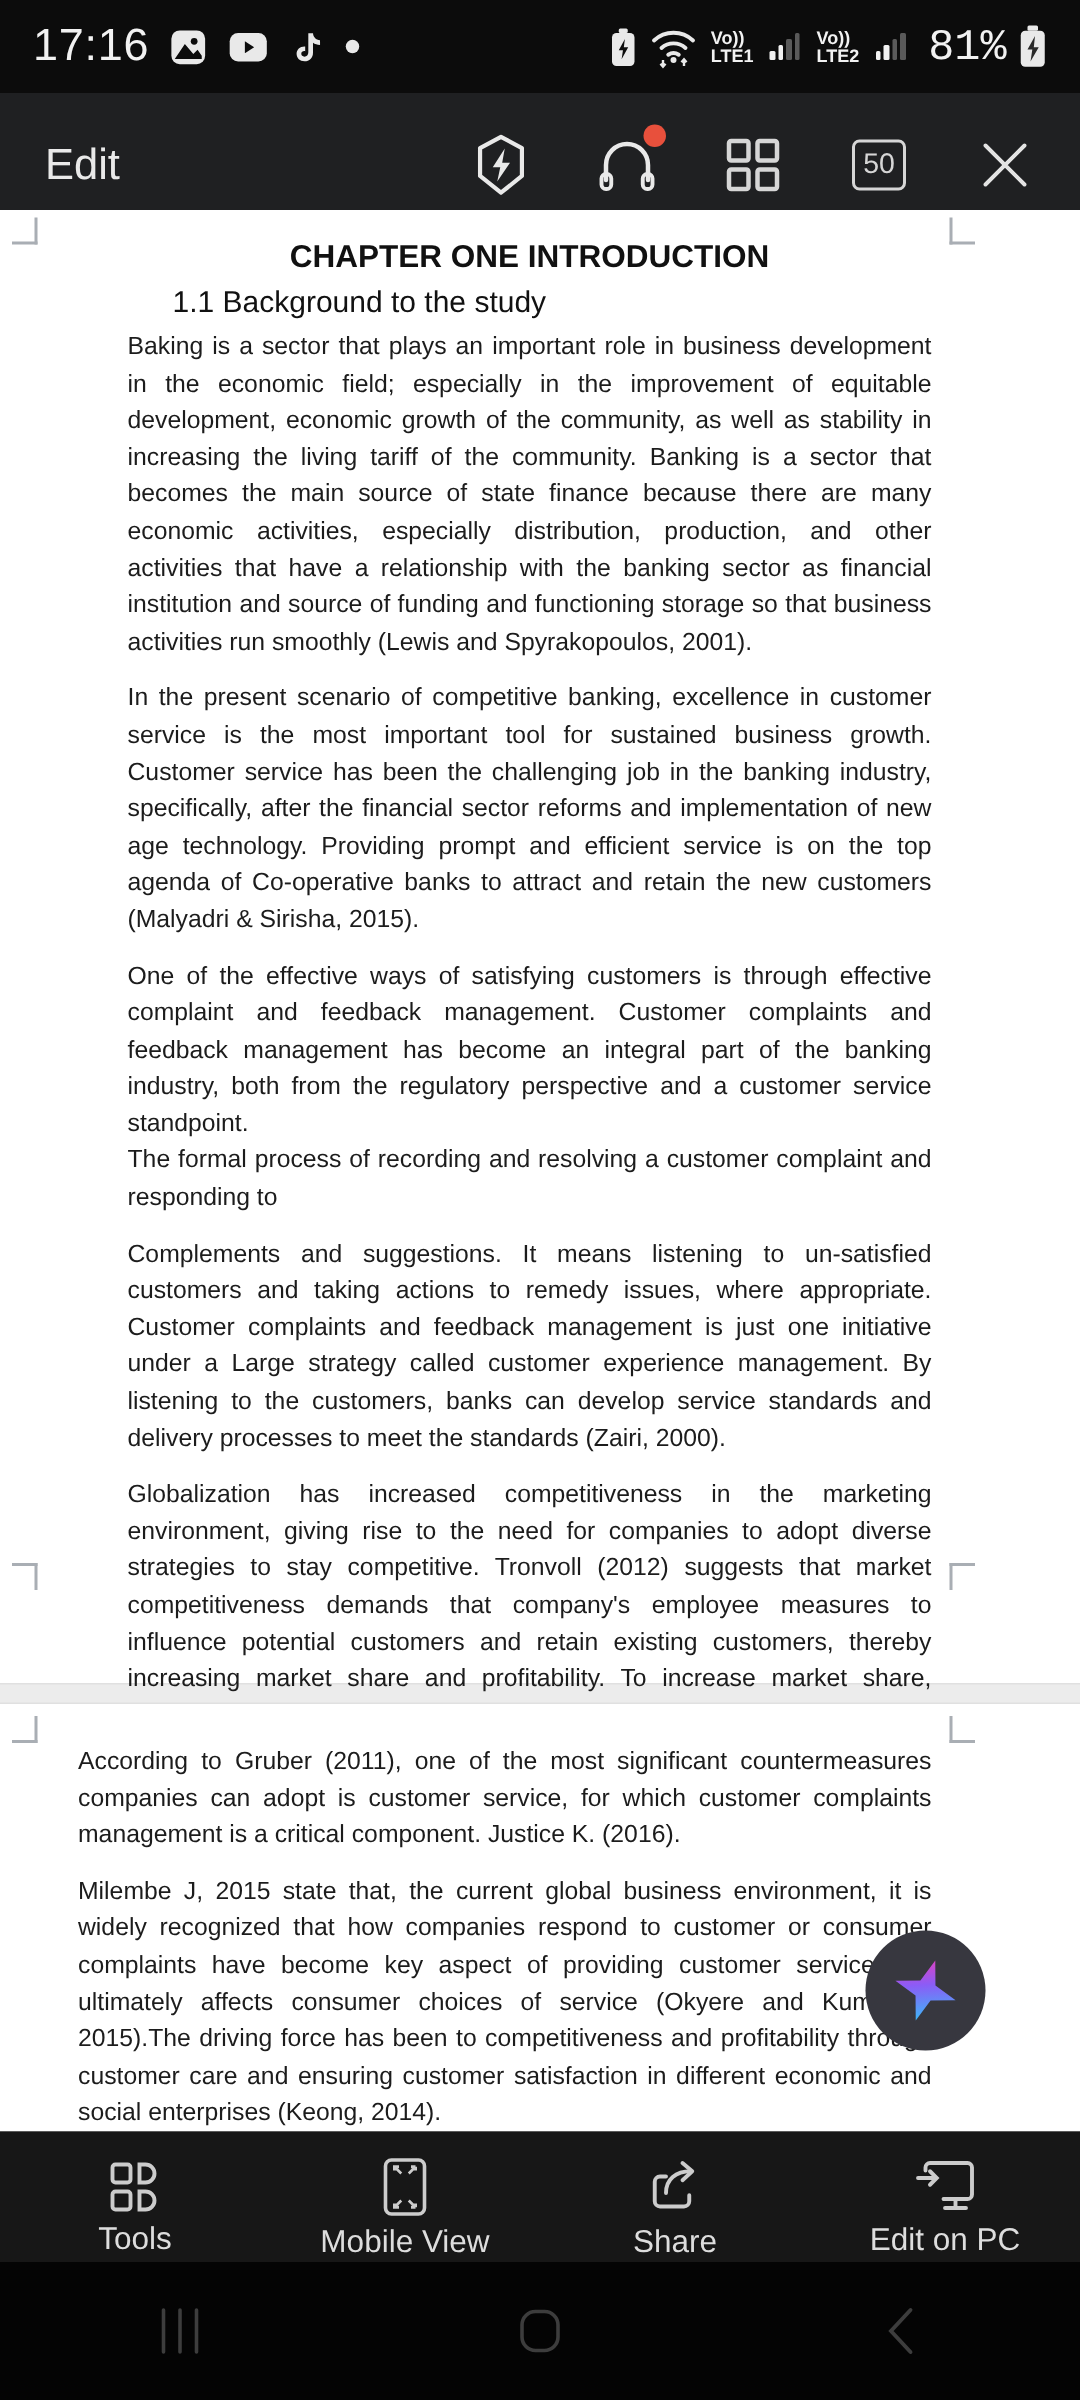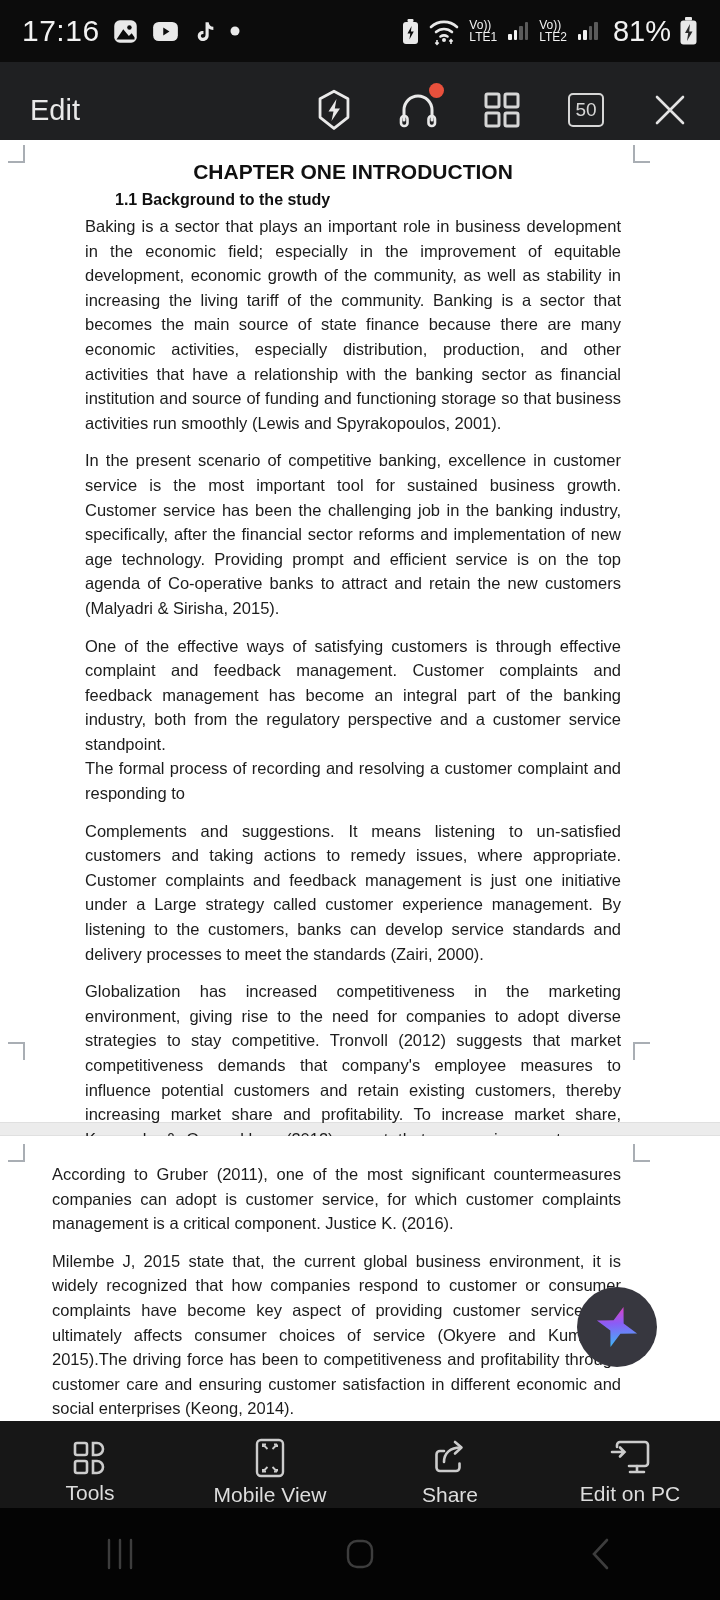--- a/index.html
+++ b/index.html
@@ -5,22 +5,22 @@
   * { margin:0; padding:0; box-sizing:border-box; }
   html,body { width:720px; height:1600px; background:#000; font-family:"Liberation Sans", sans-serif; }
   .screen { position:relative; width:720px; height:1600px; overflow:hidden; background:#000; }
 
   
   .status-bar { position:absolute; top:0; left:0; width:720px; height:62px; background:#0c0c0c;
     display:flex; align-items:center; justify-content:space-between; padding:0 22px; color:#f2f2f2; }
   .sb-left { display:flex; align-items:center; gap:12px; }
   .sb-time { font-size:30px; letter-spacing:.5px; }
   .sb-right { display:flex; align-items:center; gap:8px; }
-  .sb-pct { font-size:29px; margin-left:4px; }
-  .mini-label { display:flex; flex-direction:column; line-height:12px; font-size:12px; font-weight:normal; text-align:left; }
+  .sb-pct { font-size:29px; margin-left:4px;font-family:Liberation Mono, monospace; }
+  .mini-label { display:flex; flex-direction:column; line-height:12px; font-size:12px; font-weight:bold; text-align:left; }
   .sig { display:flex; align-items:flex-end; gap:2px; height:18px; margin:0 3px; }
   .sig i { display:block; width:3.5px; border-radius:1px; background:#5a5a5a; }
   .sig i.on { background:#f2f2f2; }
 
   
   .app-bar { position:absolute; top:62px; left:0; width:720px; height:96px; background:#1f2022;
     display:flex; align-items:center; padding:0 30px; }
   .edit-label { color:#e9e9e9; font-size:29px; }
   .ab-icons { margin-left:auto; display:flex; align-items:center; gap:44px; }
   .ab-btn { position:relative; width:40px; height:40px; display:flex; align-items:center; justify-content:center; }
@@ -28,21 +28,21 @@
   .badge50 { width:36px; height:34px; border:2.5px solid #d6d6d6; border-radius:5px; color:#d6d6d6;
     font-size:19px; display:flex; align-items:center; justify-content:center; }
 
   
   .doc-area { position:absolute; top:140px; left:0; width:720px; height:1281px; background:#ffffff; overflow:hidden; }
   .page { position:relative; background:#fff; }
   .page-1 { padding:20px 99px 18px 85px; height:982px; }
   .page-sep { height:14px; background:#ececec; border-top:1px solid #e0e0e0; border-bottom:1px solid #e0e0e0; }
   .page-2 { padding:26px 99px 0 52px; height:285px; }
   .doc-title { font-size:21px; font-weight:bold; color:#111; text-align:center; margin-bottom:7px; }
-  .doc-h2 { font-size:16px; font-weight:bold; color:#111; margin:0 0 5px 30px; }
+  .doc-h2 { font-size:20px; font-weight:normal; color:#111; margin:0 0 5px 30px; }
   .doc-p { font-size:16.5px; line-height:24.6px; color:#1c1c1c; text-align:justify; margin-top:13px; }
   .doc-p.first { margin-top:0; }
   .doc-p.tight { margin-top:0; }
   .corner { position:absolute; width:17px; height:18px; }
   .corner i { position:absolute; background:#a9aeb4; }
   
   .c-tl i.v { right:0; top:0; width:2px; height:18px; } .c-tl i.h { left:0; bottom:0; width:17px; height:2px; }
   .c-tr i.v { left:0; top:0; width:2px; height:18px; }  .c-tr i.h { right:0; bottom:0; width:17px; height:2px; }
   .c-bl i.v { right:0; bottom:0; width:2px; height:18px; } .c-bl i.h { left:0; top:0; width:17px; height:2px; }
   .c-br i.v { left:0; bottom:0; width:2px; height:18px; }  .c-br i.h { right:0; top:0; width:17px; height:2px; }

